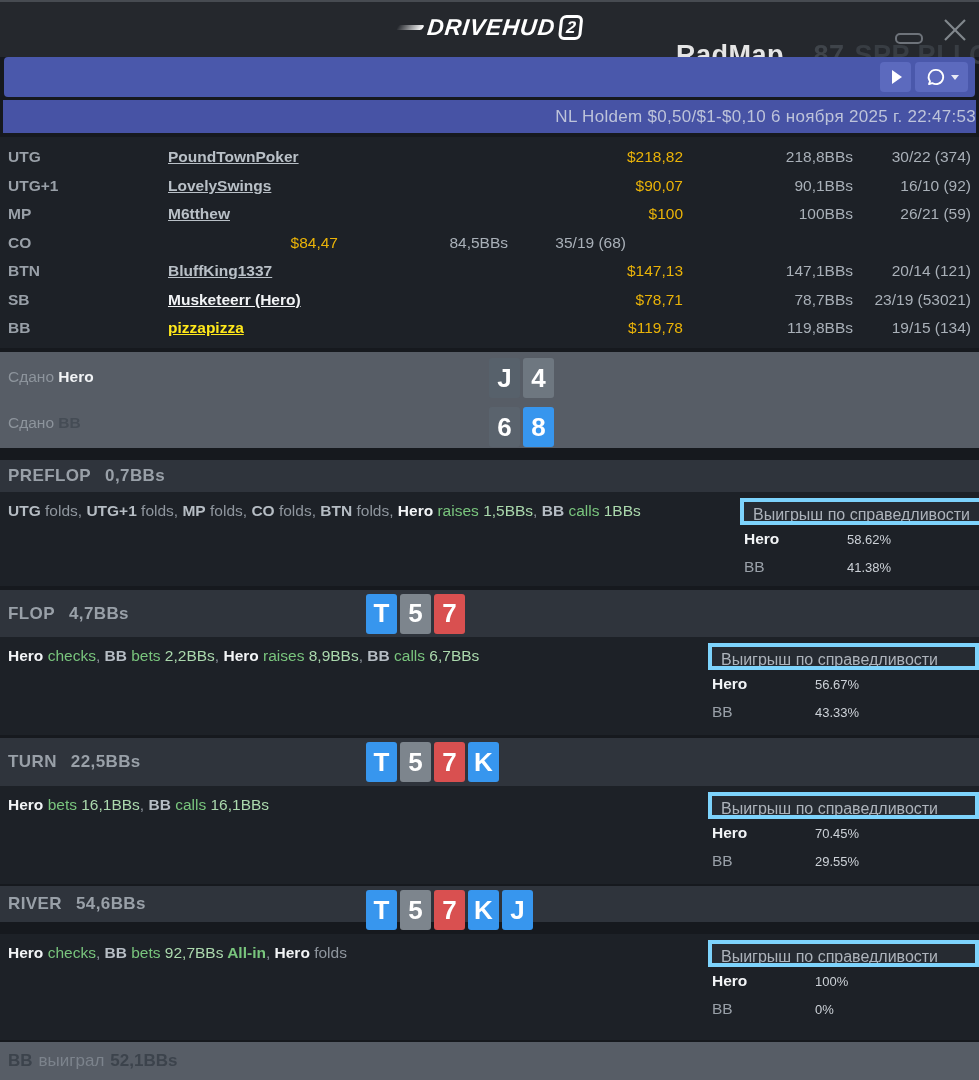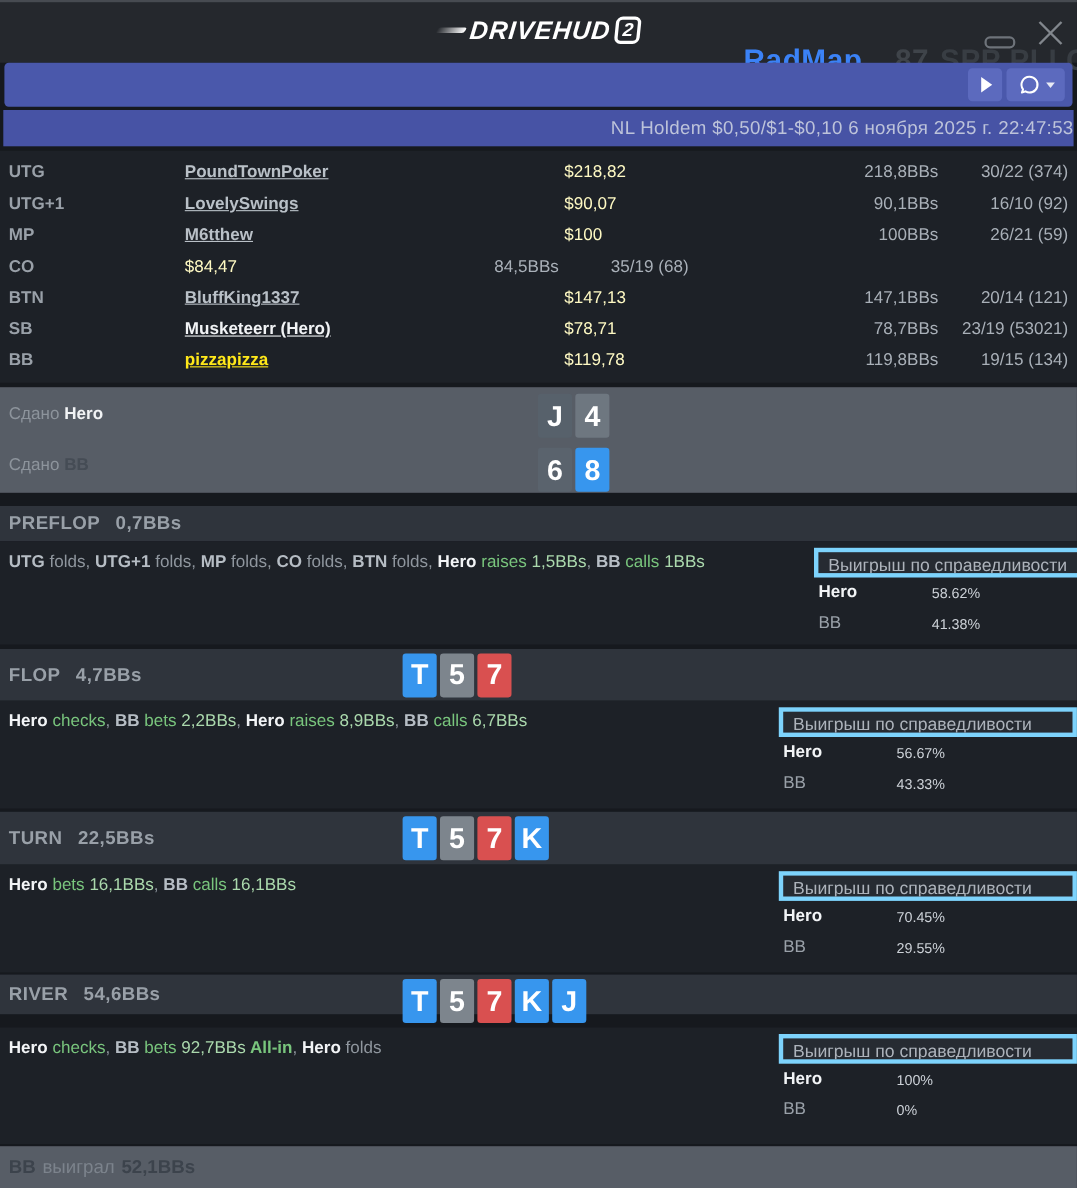--- a/index.html
+++ b/index.html
@@ -7,21 +7,21 @@
     width:979px;height:1080px;position:relative;overflow:hidden;
     background:#16191e;
     font-family:"Liberation Sans","DejaVu Sans",sans-serif;
     -webkit-font-smoothing:antialiased;
   }
   
   #titlebar{position:absolute;top:0;left:0;width:979px;height:57px;
     background:#25282d;border-top:2px solid #474b51;box-sizing:border-box;z-index:1;}
   #hidden-title{position:absolute;top:40px;left:676px;z-index:2;white-space:nowrap;
     font-size:27px;font-weight:bold;letter-spacing:.5px;}
-  #hidden-title .ht1{color:#3b82f6;}
+  #hidden-title .ht1{color:#e5e5e5;}
   #hidden-title .ht2{color:#3f444a;margin-left:14px;}
   #hidden-title .ht3{color:#383d43;margin-left:10px;font-weight:bold;}
   #logo{position:absolute;top:11px;left:50%;transform:translateX(-50%);z-index:2;
     display:flex;align-items:center;height:32px;}
   #logo .speedline{width:26px;height:5px;background:linear-gradient(90deg,rgba(255,255,255,0),#fff);
     margin-right:4px;transform:skewX(-30deg);border-radius:2px;}
   #logo .logotext{color:#fff;font-style:italic;font-weight:bold;font-size:23px;
     letter-spacing:1px;transform:skewX(-6deg);}
   #logo .logobadge{margin-left:4px;color:#fff;border:3px solid #fff;border-radius:6px;
     font-style:italic;font-weight:bold;font-size:17px;line-height:19px;padding:0 4px;
@@ -48,21 +48,21 @@
     color:#bdc3da;font-size:17px;letter-spacing:.3px;}
   
   #players{position:absolute;top:137px;left:0;width:979px;height:211px;background:#1d2127;padding-top:6px;box-sizing:border-box;}
   .prow{height:28.5px;display:flex;align-items:center;padding:0 8px;font-size:15.5px;}
   .c-pos{width:160px;color:#99a0a8;font-weight:bold;}
   .c-name{width:345px;}
   .c-name span{text-decoration:underline;font-weight:bold;}
   .nm-normal{color:#b9c0c7;}
   .nm-hero{color:#f1f3f5;}
   .nm-villain{color:#ffe81a;}
-  .c-stack{width:170px;text-align:left;color:#fef9c3;}
+  .c-stack{width:170px;text-align:right;color:#eab308;}
   .c-bbs{width:170px;text-align:right;color:#a9b0b8;}
   .c-stats{width:118px;text-align:right;color:#a9b0b8;}
   
   #dealt{position:absolute;top:352px;left:0;width:979px;height:96px;background:#575d66;}
   .dealt-text{position:absolute;left:8px;font-size:15.5px;white-space:nowrap;}
   .d-gray{color:#8d949c;}
   .d-hero{color:#f1f3f5;font-weight:bold;}
   .d-bb{color:#454c55;font-weight:bold;}
   .dealt-cards{position:absolute;left:489px;display:flex;}
   

